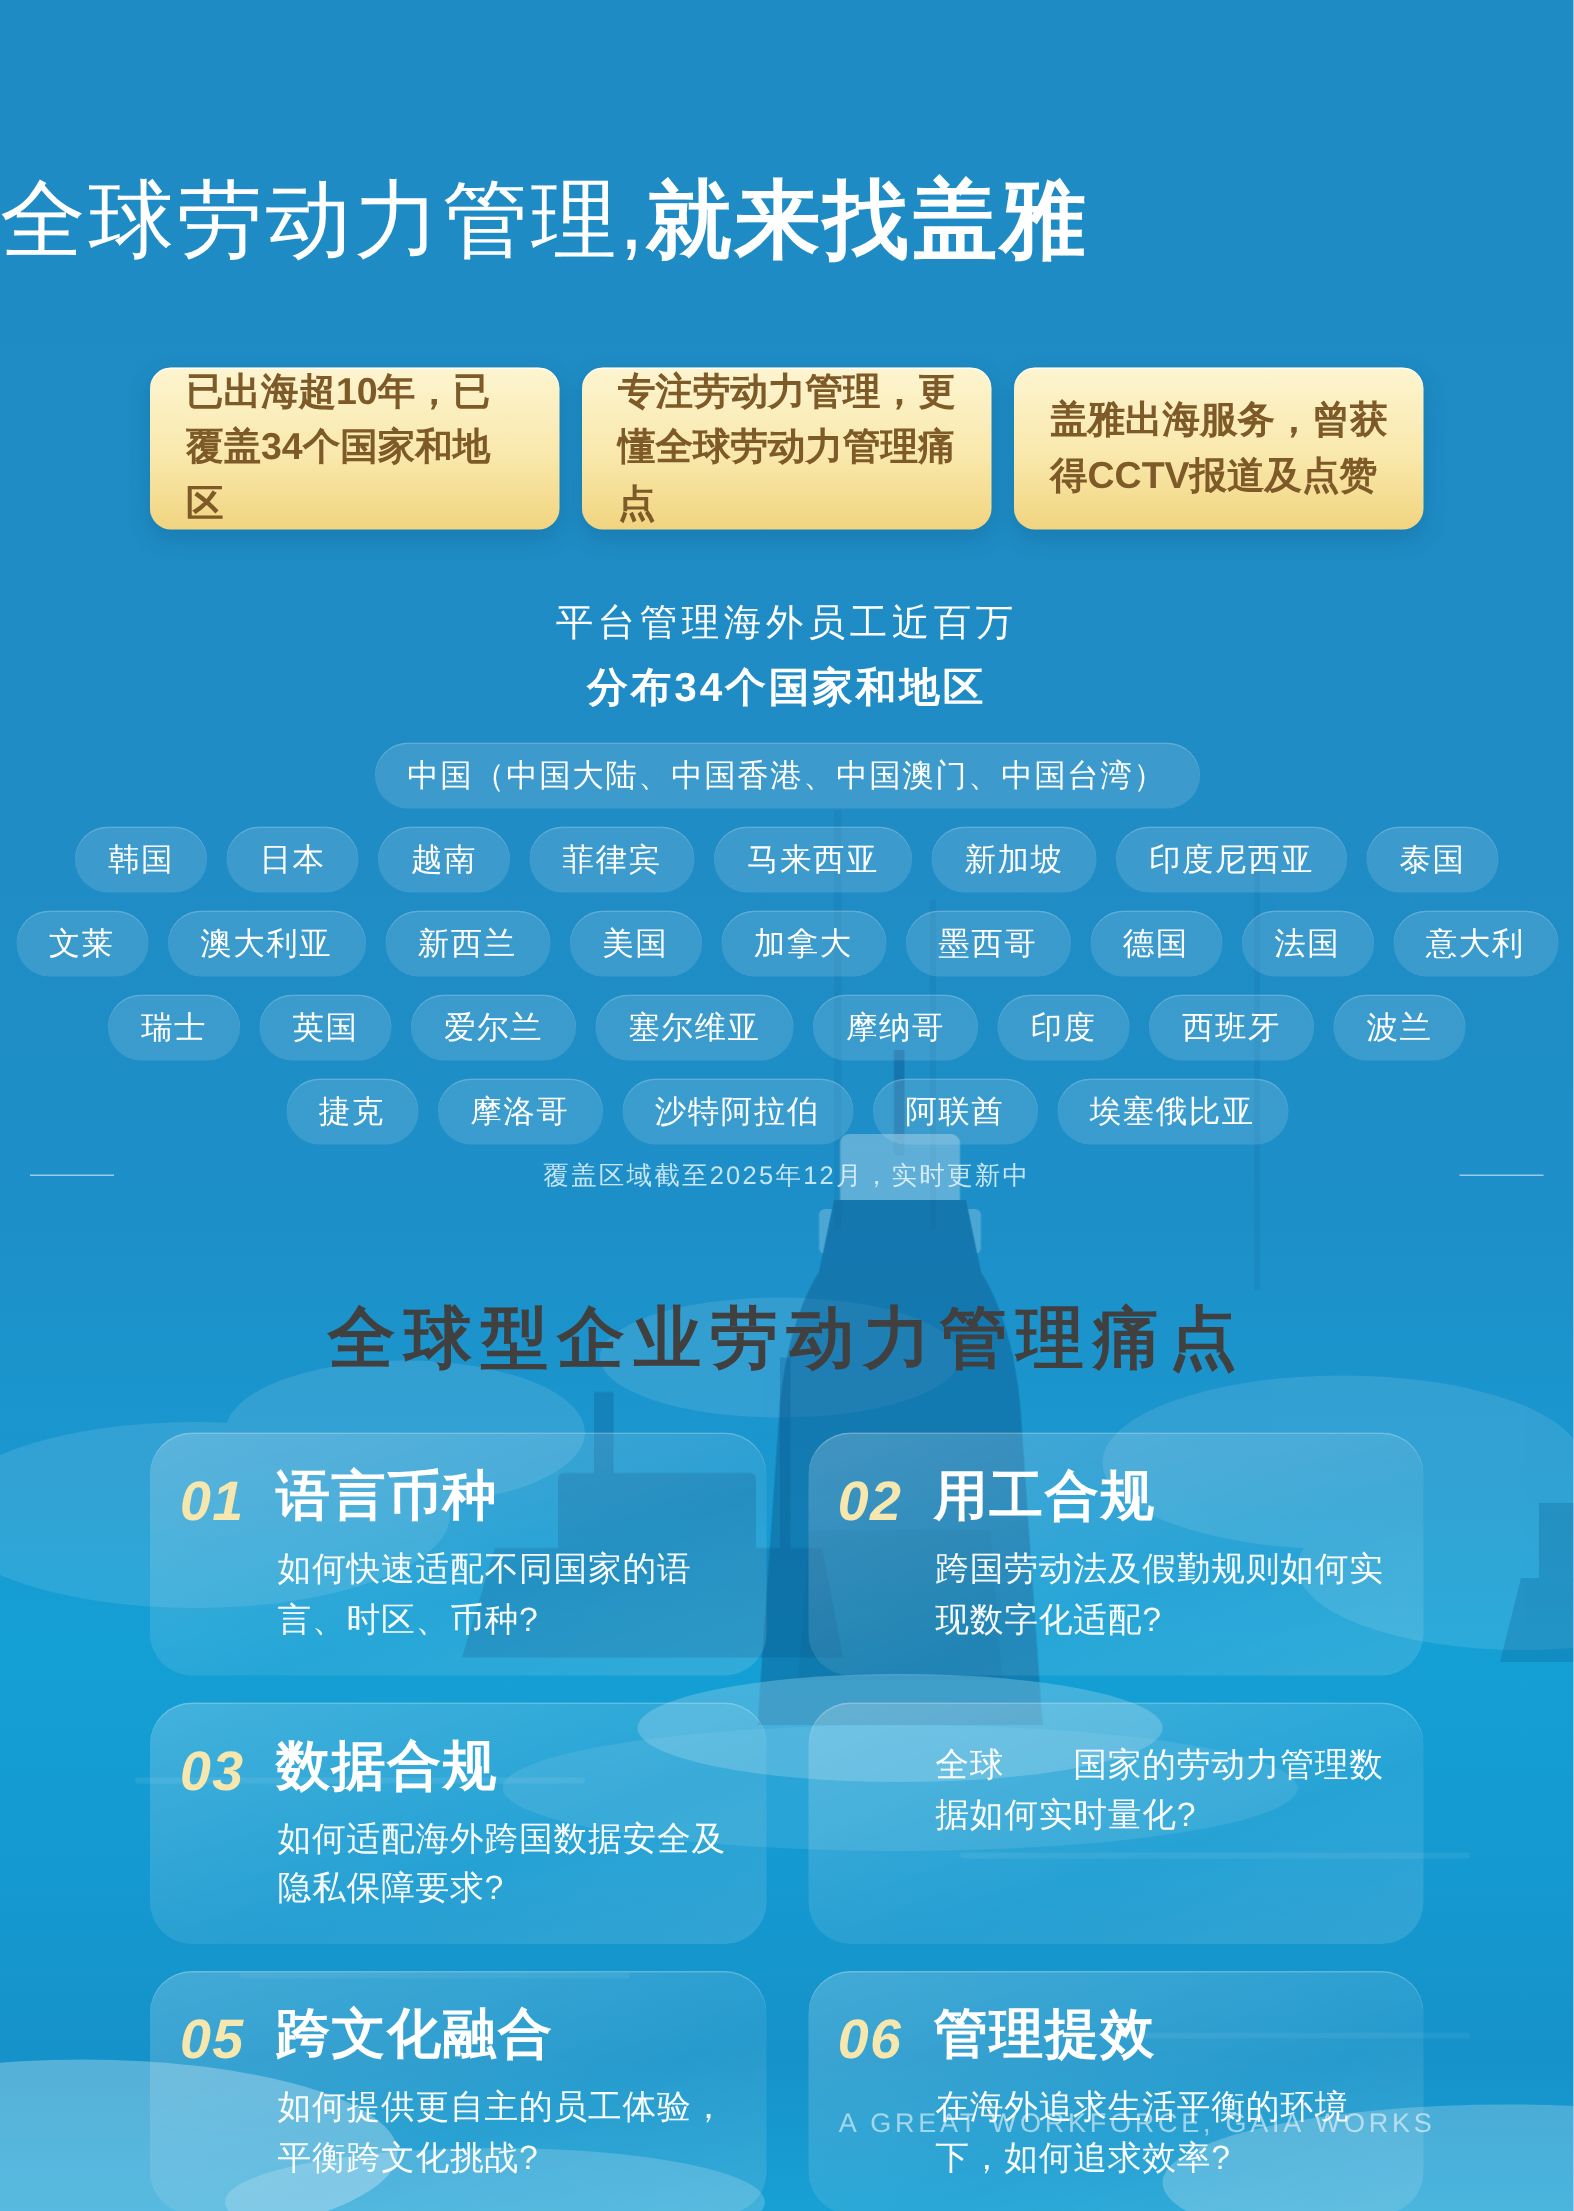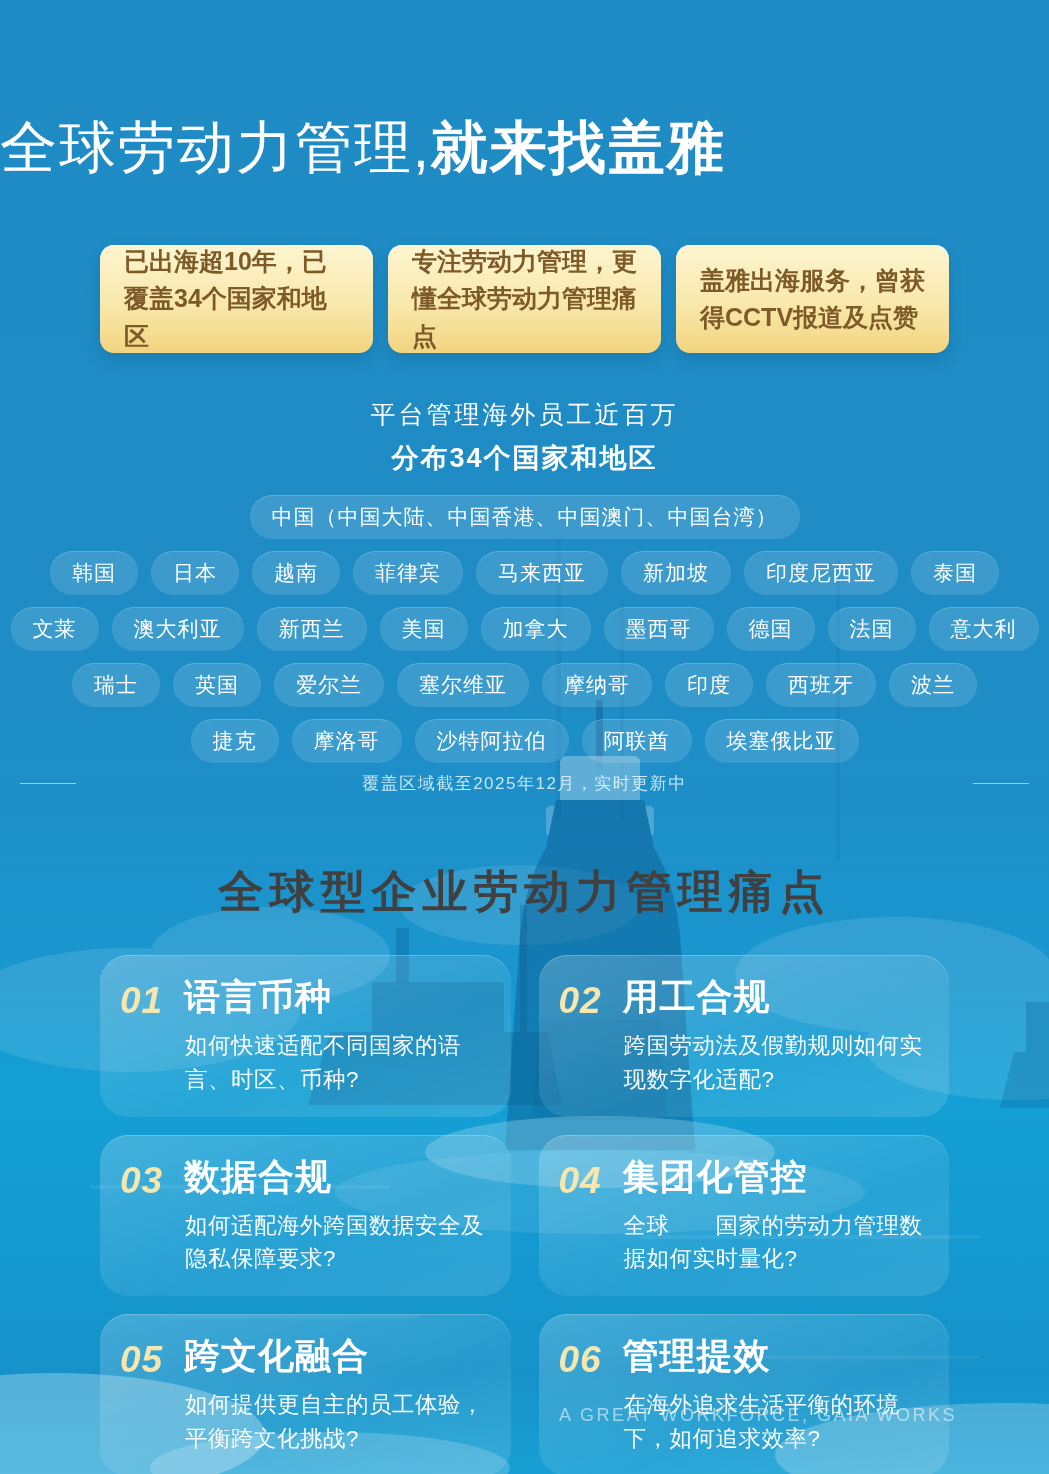--- a/index.html
+++ b/index.html
@@ -235,24 +235,20 @@
       <div class="pain-body">跨国劳动法及假勤规则如何实现数字化适配?</div>
     </div>
     <div class="pain-card">
       <div class="pain-head">
         <span class="pain-num">03</span>
         <span class="pain-name">数据合规</span>
       </div>
       <div class="pain-body">如何适配海外跨国数据安全及隐私保障要求?</div>
     </div>
     <div class="pain-card">
-      <div class="pain-head">
-        <span class="pain-num">04</span>
-        <span class="pain-name">集团化管控</span>
-      </div>
       <div class="pain-body">全球　　国家的劳动力管理数据如何实时量化?</div>
     </div>
     <div class="pain-card">
       <div class="pain-head">
         <span class="pain-num">05</span>
         <span class="pain-name">跨文化融合</span>
       </div>
       <div class="pain-body">如何提供更自主的员工体验，平衡跨文化挑战?</div>
     </div>
     <div class="pain-card">

